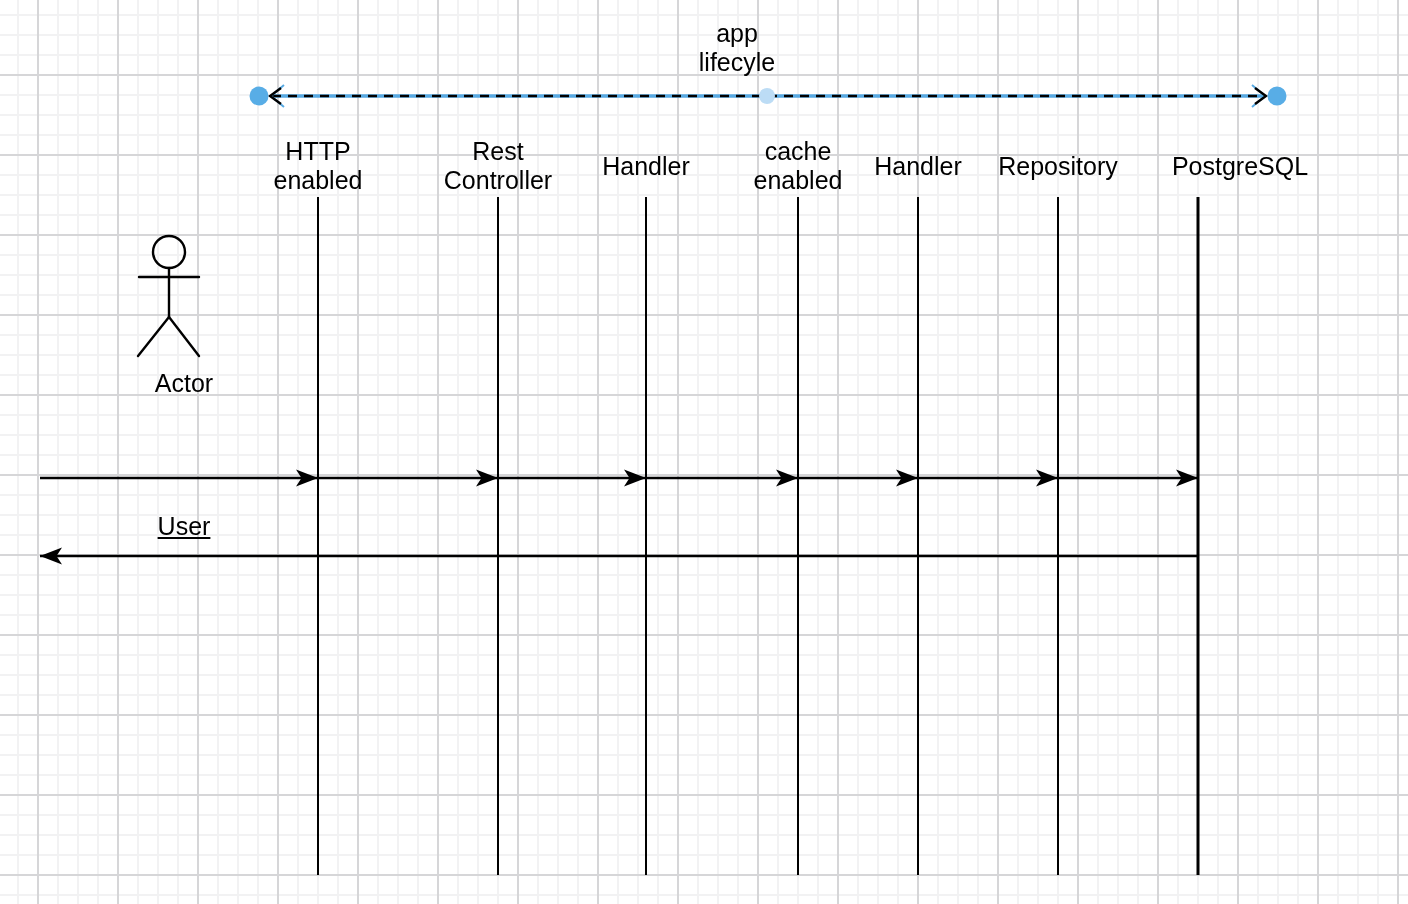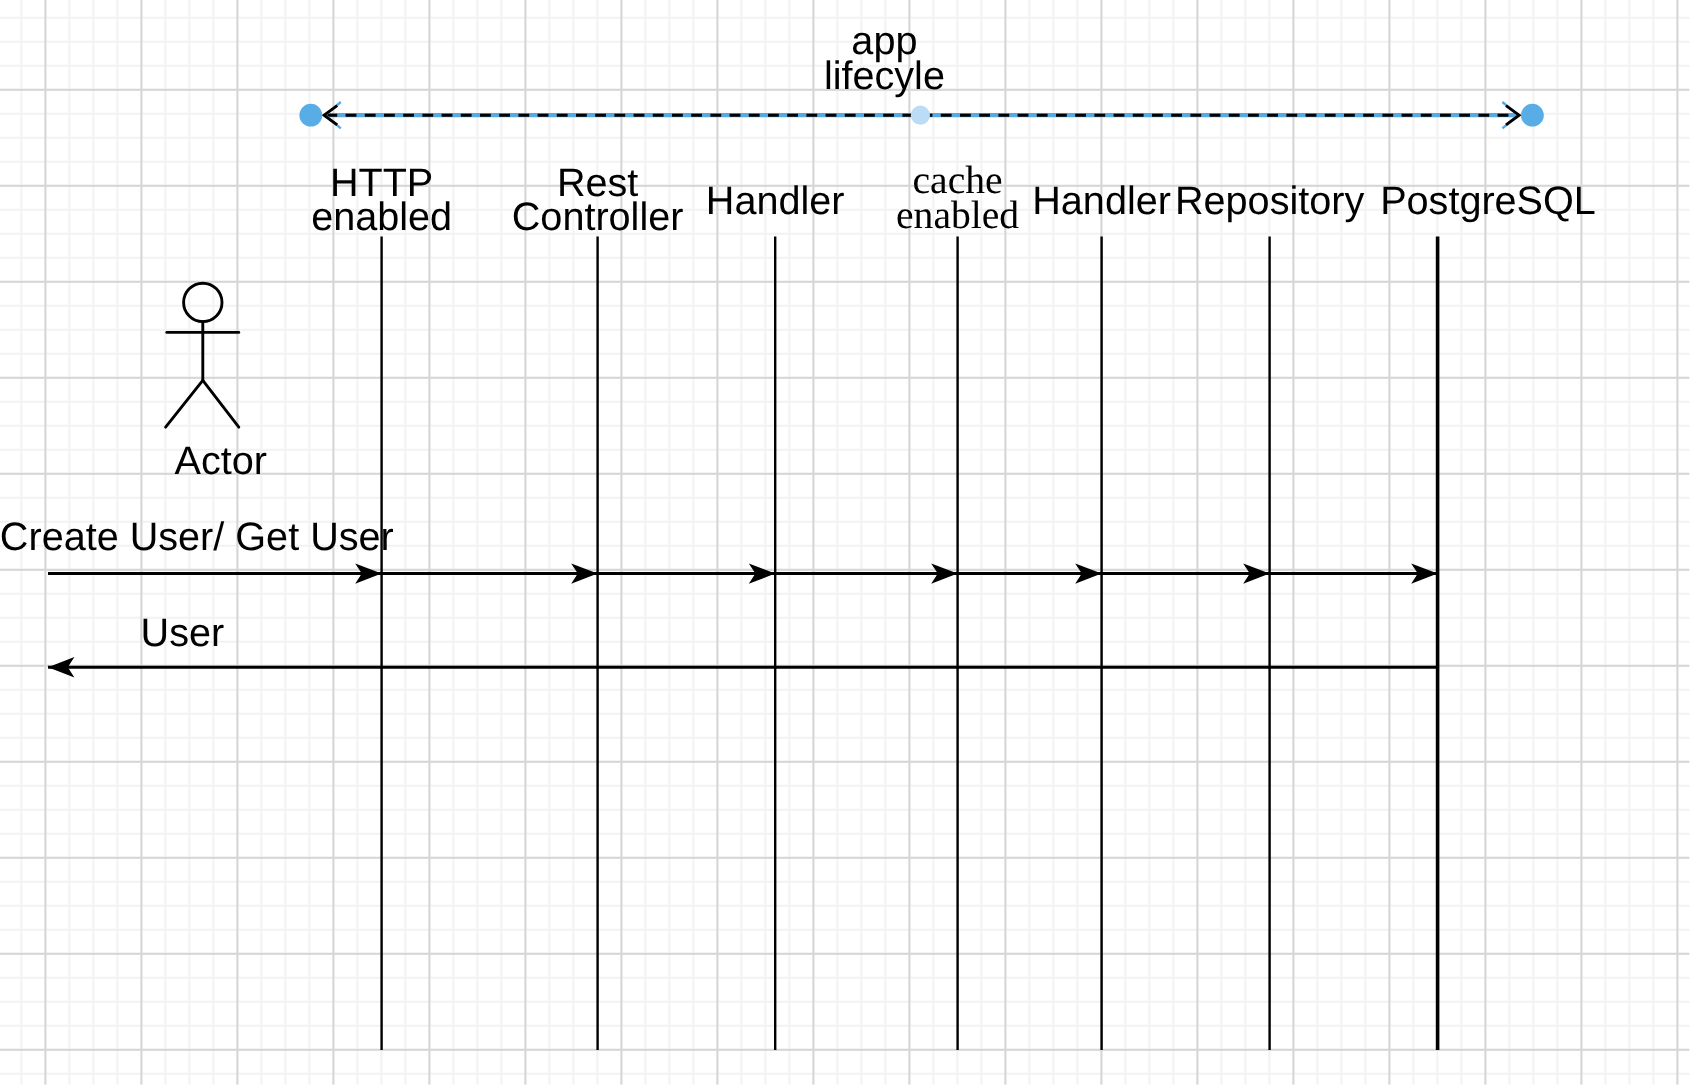--- a/index.html
+++ b/index.html
@@ -22,21 +22,21 @@
     background-position: 37px 0px, 0px 74px, 17px 0px, 0px 14px;
   }
 
   svg.shapes { position: absolute; left: 0; top: 0; }
 
   .label {
     position: absolute;
     transform: translateX(-50%);
     text-align: center;
     white-space: pre-line;
-    font-size: 33px;
+    font-size: 25px;
     line-height: 29px;
     color: #000;
   }
   .participant-label {
     top: 137px;
     height: 58px;
     display: flex;
     align-items: center;
     justify-content: center;
   }
@@ -98,24 +98,23 @@
   </svg>
 
   <div class="label edge-label" style="left:737px;">app
 lifecyle</div>
 
   <div class="label participant-label" style="left:318px;">HTTP
 enabled</div>
   <div class="label participant-label" style="left:498px;text-align:center;">Rest
 Controller</div>
   <div class="label participant-label" style="left:646px;">Handler</div>
-  <div class="label participant-label" style="left:798px;font-family:Liberation Serif, serif;">cache
+  <div class="label participant-label" style="left:798px;">cache
 enabled</div>
   <div class="label participant-label" style="left:918px;">Handler</div>
   <div class="label participant-label" style="left:1058px;">Repository</div>
   <div class="label participant-label" style="left:1220px;margin-left:20px;">PostgreSQL</div>
 
   <div class="label actor-label" style="left:169px;margin-left:15px;">Actor</div>
 
-  <div class="label msg-label-1" style="left:164px;">Create User/ Get User</div>
-  <div class="label msg-label-2" style="left:152px;">User</div>
+  <div class="label msg-label-2" style="left:184px;text-decoration:underline;">User</div>
 
 </div>
 
 </body></html>

